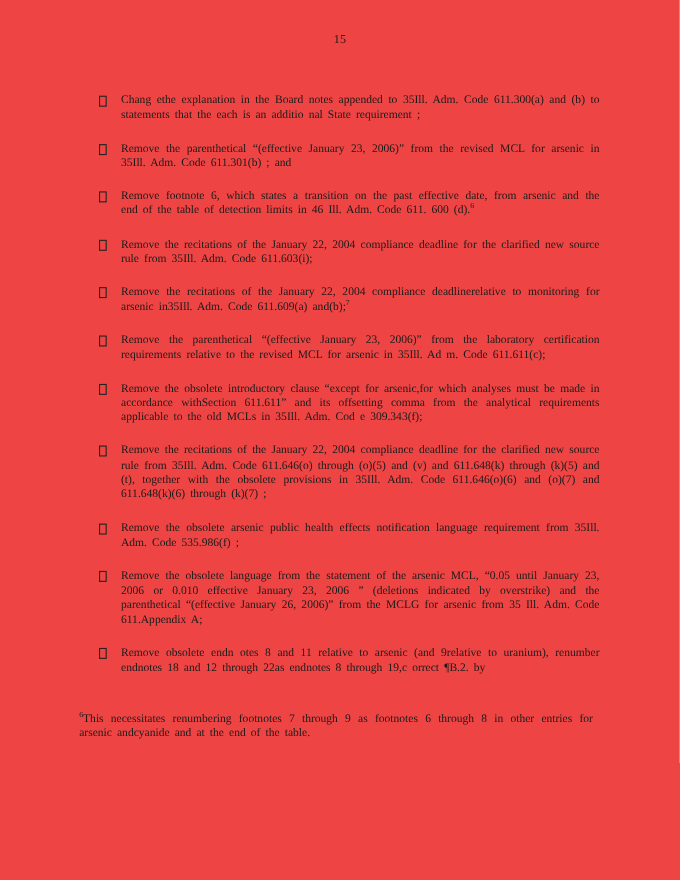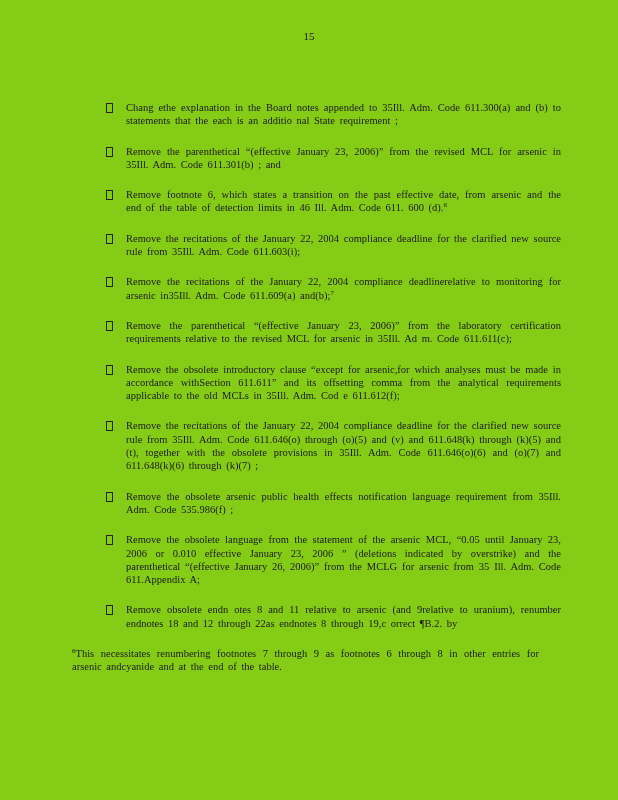--- a/index.html
+++ b/index.html
@@ -4,41 +4,41 @@
 <style>
   html, body {
     margin: 0;
     padding: 0;
     background: #e8e8e8;
   }
   .page {
     position: relative;
     width: 618px;
     height: 800px;
-    background: #84cc16;
+    background: #ef4444;
     font-family: "Liberation Serif", "DejaVu Serif", serif;
     color: #1b1b1b;
     overflow: hidden;
   }
   .page-number {
     position: absolute;
     top: 30px;
     left: 0;
     right: 0;
     text-align: center;
     font-size: 11px;
     line-height: 13px;
   }
   .bullet-list {
     position: absolute;
     top: 85px;
     left: 90px;
     width: 455px;
     list-style: none;
-    margin: 16px;
+    margin: 0;
     padding: 0;
   }
   .item {
     display: flex;
     align-items: flex-start;
     margin: 0 0 17px 0;
   }
   .box {
     flex: 0 0 auto;
     width: 5px;
@@ -103,21 +103,21 @@
     <li class="item">
       <span class="box"></span>
       <p class="item-text"><span>Remove the recitations of the January 22, 2004 compliance deadlinerelative to monitoring for arsenic in35Ill. Adm. Code 611.609(a) and(b);</span><sup class="sup">7</sup></p>
     </li>
     <li class="item">
       <span class="box"></span>
       <p class="item-text"><span>Remove the parenthetical “(effective January 23, 2006)” from the laboratory certification requirements relative to the revised MCL for arsenic in 35Ill. Ad m. Code 611.611(c);</span><sup class="sup"></sup></p>
     </li>
     <li class="item">
       <span class="box"></span>
-      <p class="item-text"><span>Remove the obsolete introductory clause “except for arsenic,for which analyses must be made in accordance withSection 611.611” and its offsetting comma from the analytical requirements applicable to the old MCLs in 35Ill. Adm. Cod e 611.612(f);</span><sup class="sup"></sup></p>
+      <p class="item-text"><span>Remove the obsolete introductory clause “except for arsenic,for which analyses must be made in accordance withSection 611.611” and its offsetting comma from the analytical requirements applicable to the old MCLs in 35Ill. Adm. Cod e 309.343(f);</span><sup class="sup"></sup></p>
     </li>
     <li class="item">
       <span class="box"></span>
       <p class="item-text"><span>Remove the recitations of the January 22, 2004 compliance deadline for the clarified new source rule from 35Ill. Adm. Code 611.646(o) through (o)(5) and (v) and 611.648(k) through (k)(5) and (t), together with the obsolete provisions in 35Ill. Adm. Code 611.646(o)(6) and (o)(7) and 611.648(k)(6) through (k)(7) ;</span><sup class="sup"></sup></p>
     </li>
     <li class="item">
       <span class="box"></span>
       <p class="item-text"><span>Remove the obsolete arsenic public health effects notification language requirement from 35Ill. Adm. Code 535.986(f) ;</span><sup class="sup"></sup></p>
     </li>
     <li class="item">

